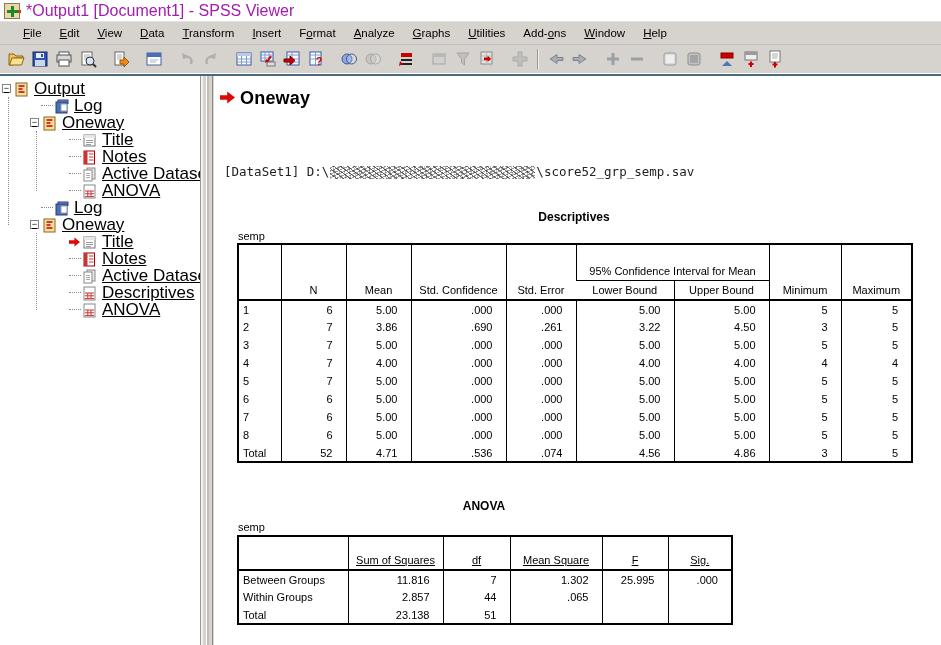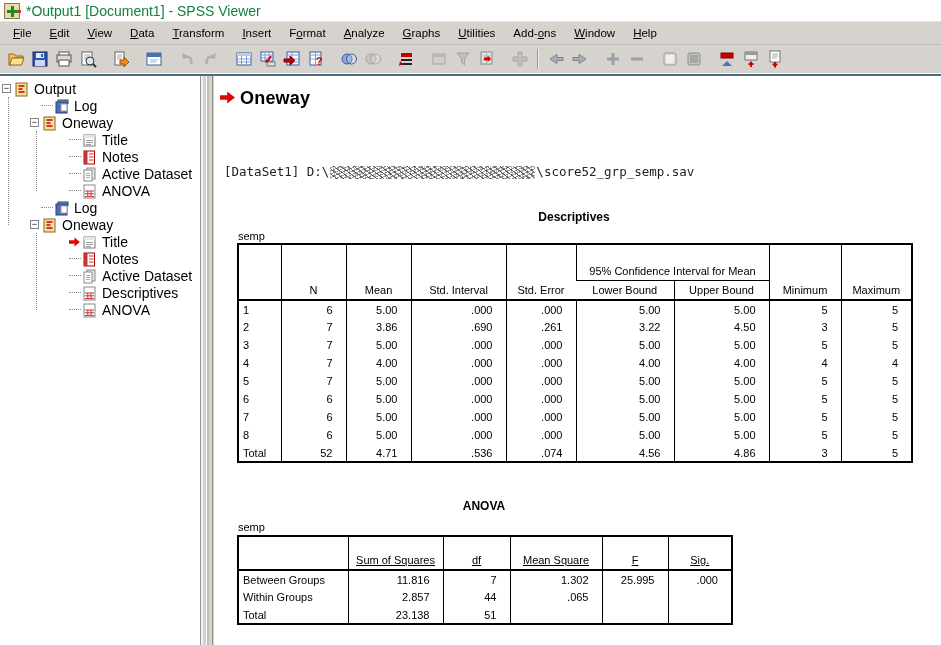--- a/index.html
+++ b/index.html
@@ -4,44 +4,44 @@
 <style>
   * { margin:0; padding:0; box-sizing:border-box; }
   html,body { width:941px; height:645px; overflow:hidden; }
   body { font-family:"Liberation Sans", sans-serif; background:#ffffff; position:relative; font-size:11px; color:#000; }
 
   
   .titlebar { height:22px; background:#ffffff; display:flex; align-items:center; padding-left:4px; border-bottom:1px solid #e4e2dd; }
   .appicon { width:16px; height:16px; position:relative; margin-right:6px; background:#ecd9ab; border:1px solid #8a7a50; }
   .appicon::before { content:""; position:absolute; left:6px; top:2px; width:3px; height:11px; background:#1f8a1f; }
   .appicon::after { content:""; position:absolute; left:2px; top:6px; width:11px; height:3px; background:#1f8a1f; border-right:3px solid #c43c2a; }
-  .titletext { font-size:14px; color:#15803d; }
+  .titletext { font-size:16px; color:#a21caf; }
 
   
-  .menubar { height:23px; background:#d6d3ce; display:flex; align-items:center; padding-left:4px; border-bottom:1px solid #c2bfb8; }
+  .menubar { height:23px; background:#d6d3ce; display:flex; align-items:center; padding-left:14px; border-bottom:1px solid #c2bfb8; }
   .menu-item { padding:3px 9px; font-size:11.5px; cursor:default; }
   .menu-item u { text-decoration:underline; }
 
   
   .toolbar { height:28px; background:#d6d3ce; display:flex; align-items:center; padding-left:4px; }
   .tbtn { width:24px; height:23px; display:flex; align-items:center; justify-content:center; }
   .tbtn.disabled { opacity:.62; filter:grayscale(.9); }
   .tbtn svg { display:block; }
   .tgap { width:9px; }
   .tsep { width:2px; height:20px; border-left:1px solid #9b9890; border-right:1px solid #f0efec; margin:0 5px; }
 
   
   .mainrow { position:absolute; top:74px; left:0; right:0; bottom:0; display:flex; border-top:2px solid #4a6b7e; }
   .outline { width:201px; background:#fff; border-right:1px solid #9a9890; position:relative; padding-top:4px; overflow:hidden; }
   .splitter { width:12px; background:#d6d3ce; border-left:2px solid #f2f1ee; border-right:1px solid #8f8d86; position:relative; }
   .splitter::before { content:""; position:absolute; left:3px; top:0; bottom:0; width:2px; background:#c0bdb6; border-left:1px solid #fff; }
   .content { flex:1; background:#fff; position:relative; overflow:hidden; border-left:1px solid #d6d3ce; }
 
   
-  .orow { height:17px; display:flex; align-items:center; white-space:nowrap; font-size:14px; cursor:default; }
+  .orow { height:17px; display:flex; align-items:center; white-space:nowrap; font-size:17px; cursor:default;text-decoration:underline; }
   .orow .stub { width:12px; border-top:1px dotted #8a8a8a; height:0; flex:0 0 12px; }
   .expander { width:9px; height:9px; border:1px solid #848484; background:#fff; flex:0 0 9px; margin-right:2px; display:flex; align-items:center; justify-content:center; font-size:9px; line-height:7px; }
   .expander::after { content:"−"; margin-top:-1px; }
   .ticon { width:17px; height:16px; margin-right:4px; flex:0 0 17px; }
   .ticon svg { display:block; }
   .selarrow { width:12px; flex:0 0 12px; display:flex; align-items:center; }
   .vline { position:absolute; border-left:1px dotted #8a8a8a; width:0; }
   .vline.a { left:8px; top:21px; height:128px; }
   .vline.b { left:36px; top:55px; height:60px; }
   .vline.c { left:36px; top:157px; height:77px; }
@@ -542,21 +542,21 @@
         <col style="width:98px">
           <col style="width:95px">
           <col style="width:72px">
           <col style="width:71px">
       </colgroup>
       <thead>
         <tr class="r1">
           <th rowspan="2"></th>
           <th rowspan="2">N</th>
           <th rowspan="2">Mean</th>
-          <th rowspan="2">Std. Interval</th>
+          <th rowspan="2">Std. Confidence</th>
           <th rowspan="2">Std. Error</th>
           <th colspan="2" class="ci-span">95% Confidence Interval for Mean</th>
           <th rowspan="2">Minimum</th>
           <th rowspan="2">Maximum</th>
         </tr>
         <tr class="r2">
           <th>Lower Bound</th>
           <th>Upper Bound</th>
         </tr>
       </thead>

